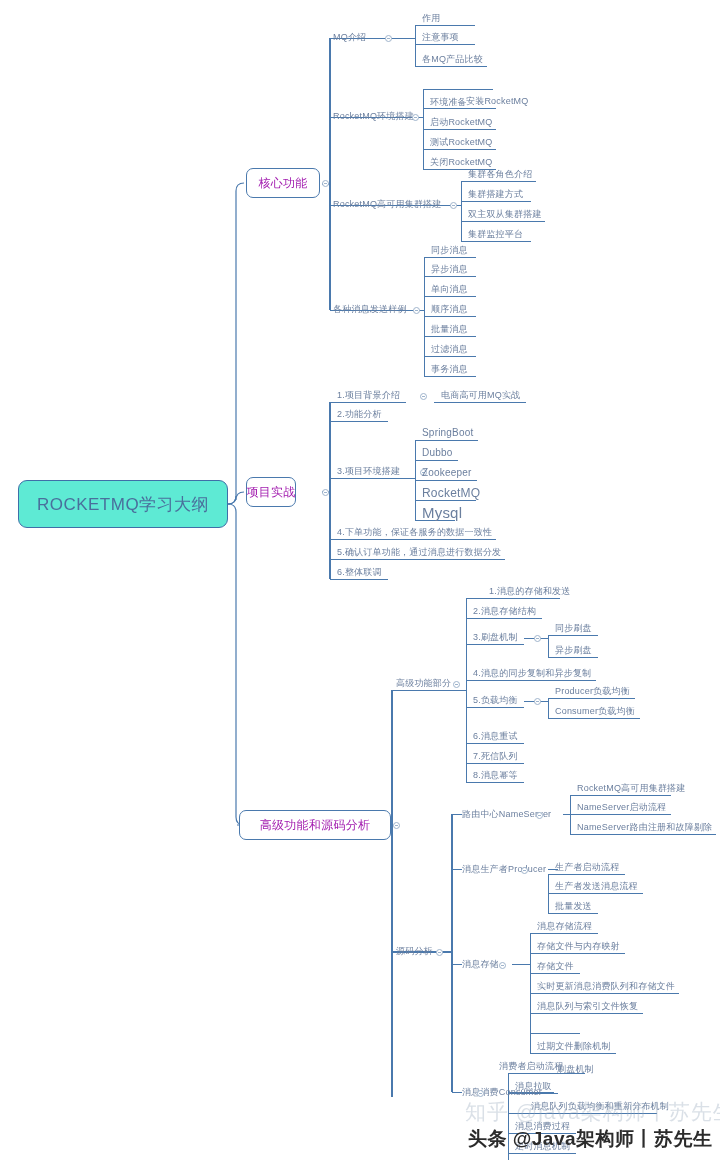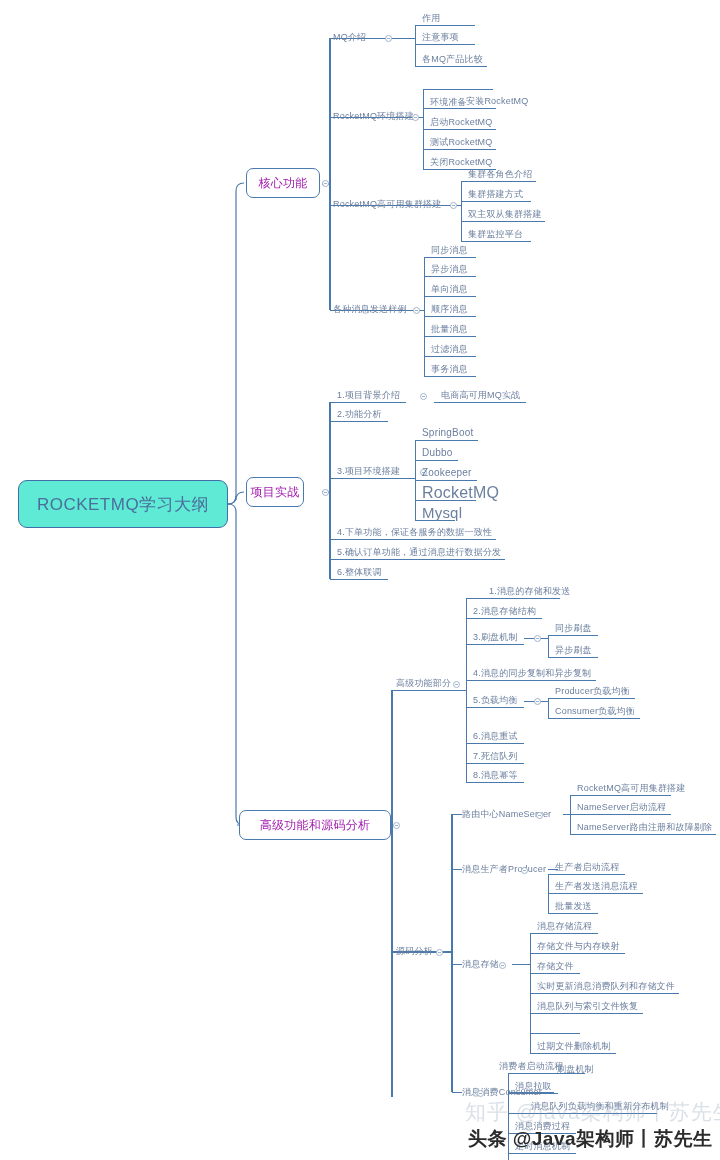--- a/index.html
+++ b/index.html
@@ -206,21 +206,21 @@
   </svg>
 
 <div id="overlay">
     <div class="root-node" style="left: 18px; top: 480px; width: 210px; height: 48px;">
       <span class="label">ROCKETMQ学习大纲</span>
     </div>
     <div class="l1-node" style="left: 246px; top: 168px; width: 74px; height: 30px;">
       <span class="label">核心功能</span>
     </div>
     <div class="collapse-dot" style="left: 322px; top: 179.5px;"></div>
-    <div class="l1-node" style="left: 246px; top: 477px; width: 58px; height: 30px; justify-content: center;">
+    <div class="l1-node" style="left: 246px; top: 477px; width: 50px; height: 30px; justify-content: center;">
       <span class="label">项目实战</span>
     </div>
     <div class="collapse-dot" style="left: 322px; top: 488.5px;"></div>
     <div class="l1-node" style="left: 239px; top: 810px; width: 152px; height: 30px;">
       <span class="label">高级功能和源码分析</span>
     </div>
     <div class="collapse-dot" style="left: 393px; top: 821.5px;"></div>
     <div class="node-text" style="left: 333px; top: 31px;">MQ介绍</div>
     <div class="collapse-dot" style="left: 385px; top: 35px;"></div>
     <div class="node-text" style="left: 422px; top: 12px;">作用</div>
@@ -253,21 +253,21 @@
     <div class="node-text" style="left: 337px; top: 465px;">3.项目环境搭建</div>
     <div class="node-text" style="left: 337px; top: 526px;">4.下单功能，保证各服务的数据一致性</div>
     <div class="node-text" style="left: 337px; top: 546px;">5.确认订单功能，通过消息进行数据分发</div>
     <div class="node-text" style="left: 337px; top: 566px;">6.整体联调</div>
     <div class="collapse-dot" style="left: 420px; top: 393px;"></div>
     <div class="node-text" style="left: 441px; top: 389px;">电商高可用MQ实战</div>
     <div class="collapse-dot" style="left: 420px; top: 469px;"></div>
     <div class="node-text" style="left: 422px; top: 427px; font-size: 10px;">SpringBoot</div>
     <div class="node-text" style="left: 422px; top: 447px; font-size: 10px;">Dubbo</div>
     <div class="node-text" style="left: 422px; top: 467px; font-size: 10px;">Zookeeper</div>
-    <div class="node-text" style="left: 422px; top: 487px; font-size: 16px;">RocketMQ</div>
+    <div class="node-text" style="left: 422px; top: 487px; font-size: 12px;">RocketMQ</div>
     <div class="node-text" style="left: 422px; top: 507px; font-size: 15px;">Mysql</div>
     <div class="node-text" style="left: 396px; top: 677px;">高级功能部分</div>
     <div class="collapse-dot" style="left: 453px; top: 681px;"></div>
     <div class="node-text" style="left: 473px; top: 585px; margin-left: 16px;">1.消息的存储和发送</div>
     <div class="node-text" style="left: 473px; top: 605px;">2.消息存储结构</div>
     <div class="node-text" style="left: 473px; top: 631px;">3.刷盘机制</div>
     <div class="node-text" style="left: 473px; top: 667px;">4.消息的同步复制和异步复制</div>
     <div class="node-text" style="left: 473px; top: 694px;">5.负载均衡</div>
     <div class="node-text" style="left: 473px; top: 730px;">6.消息重试</div>
     <div class="node-text" style="left: 473px; top: 750px;">7.死信队列</div>

